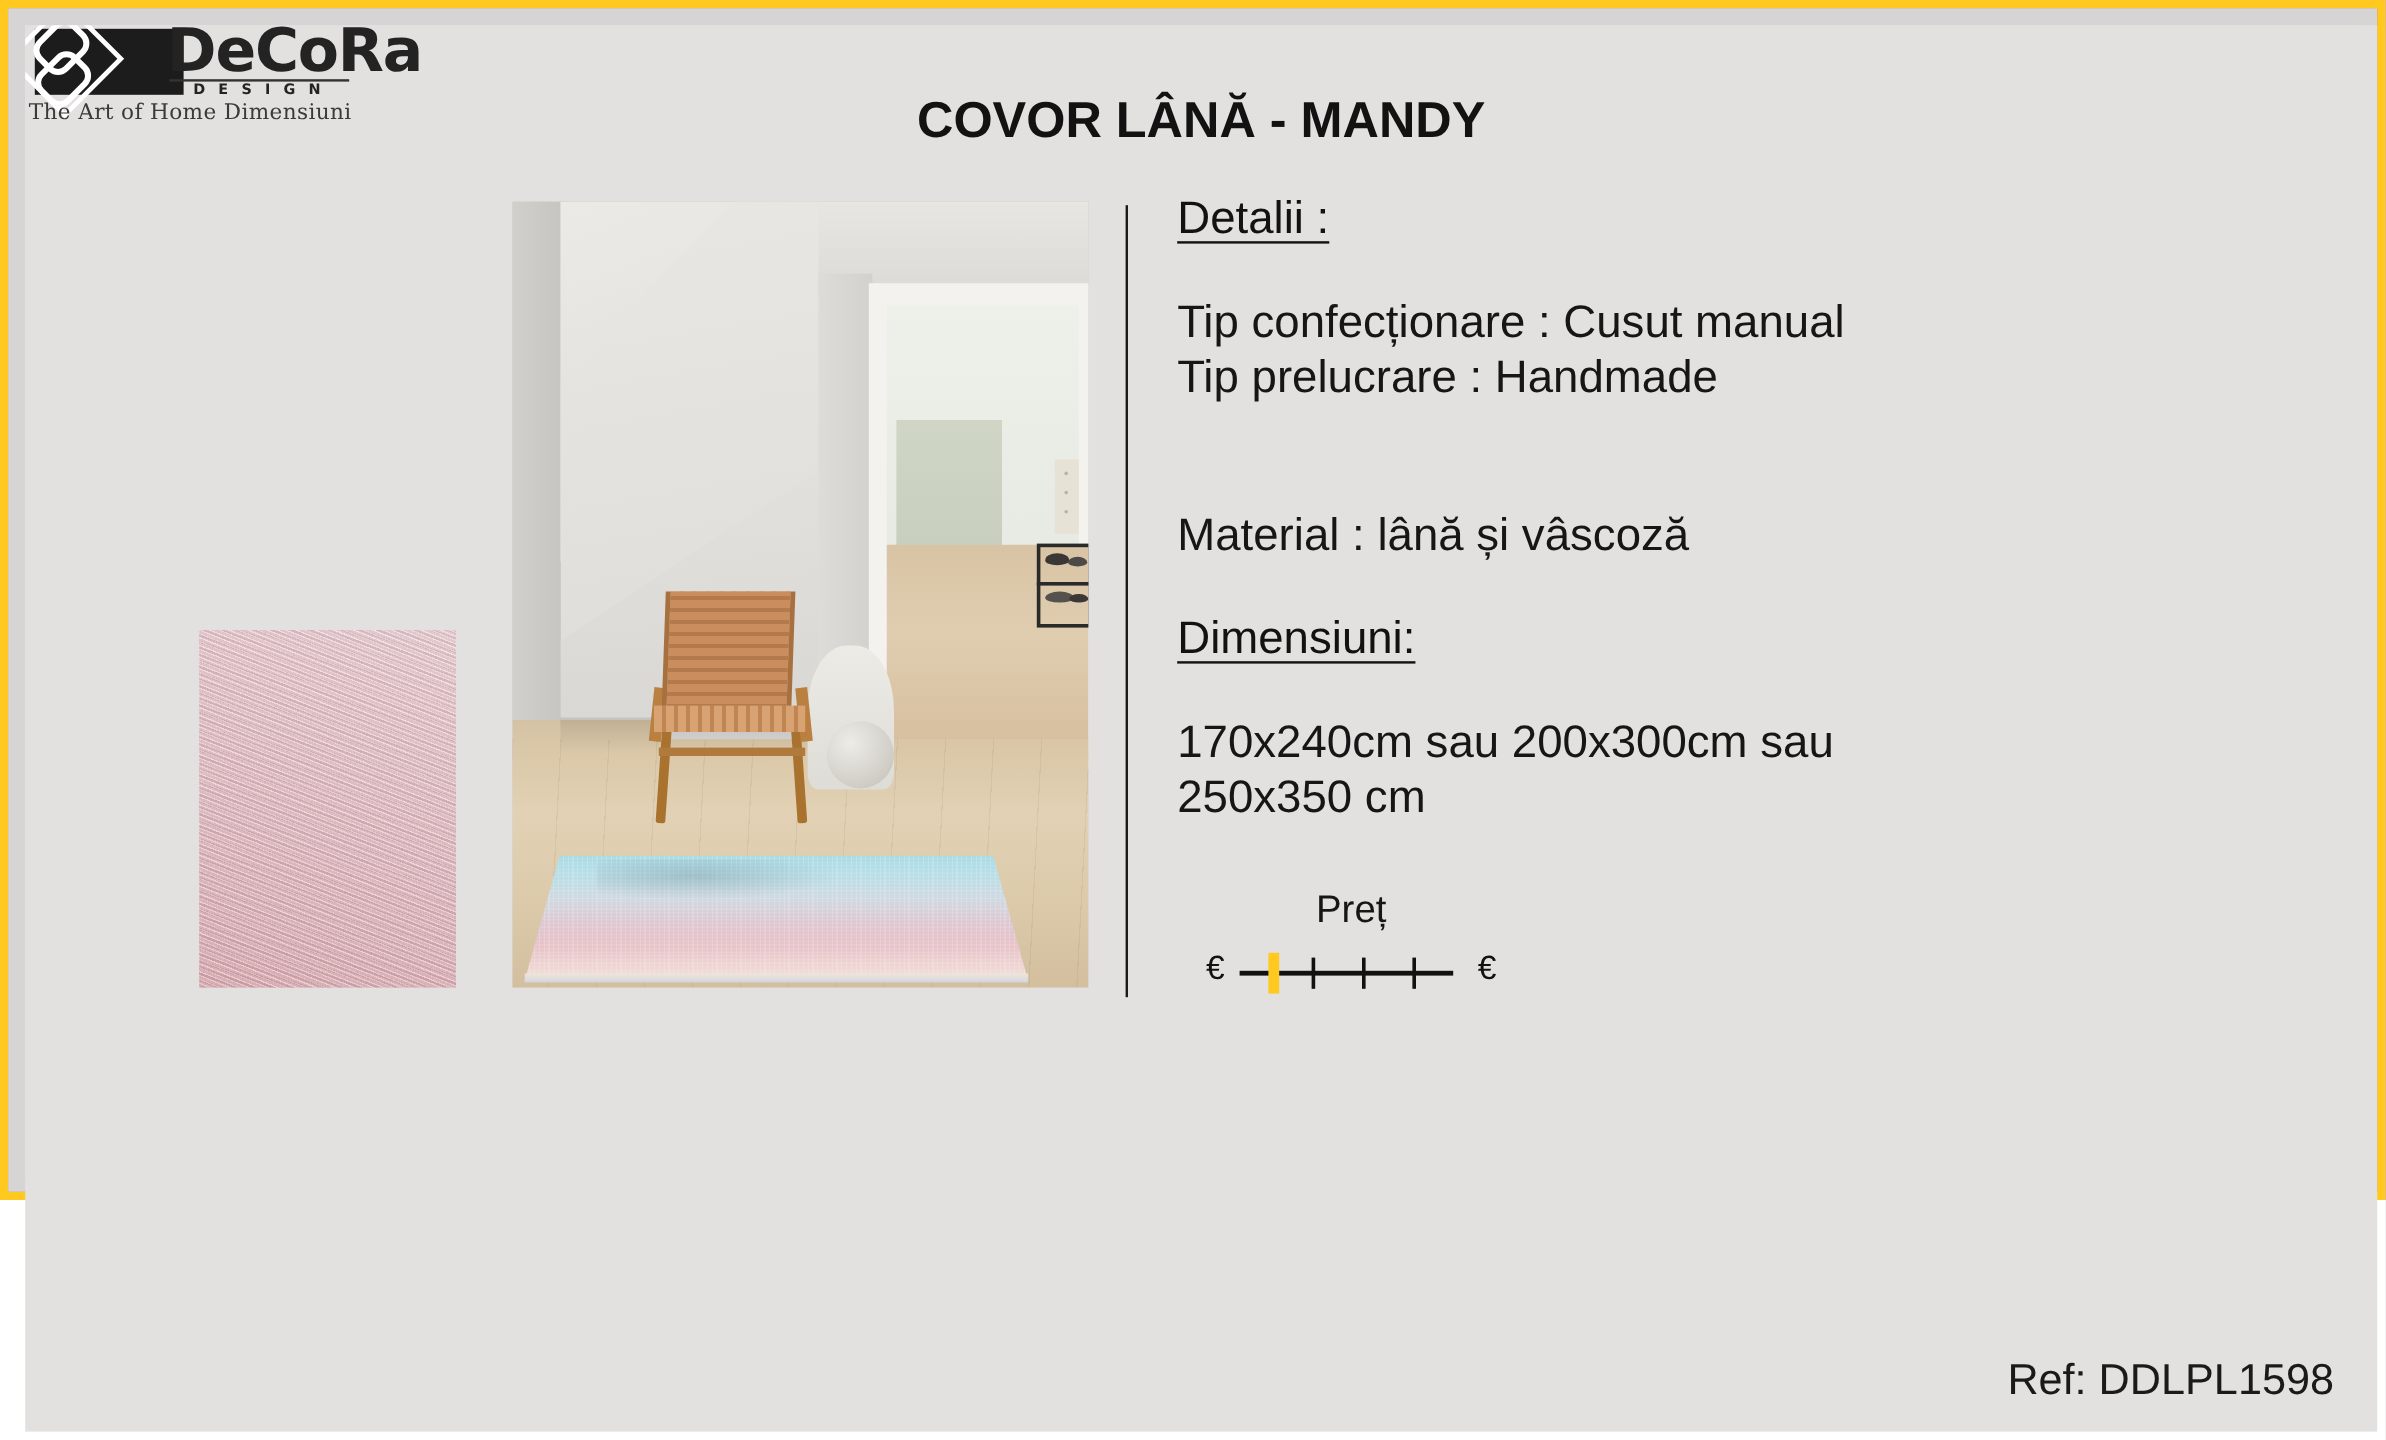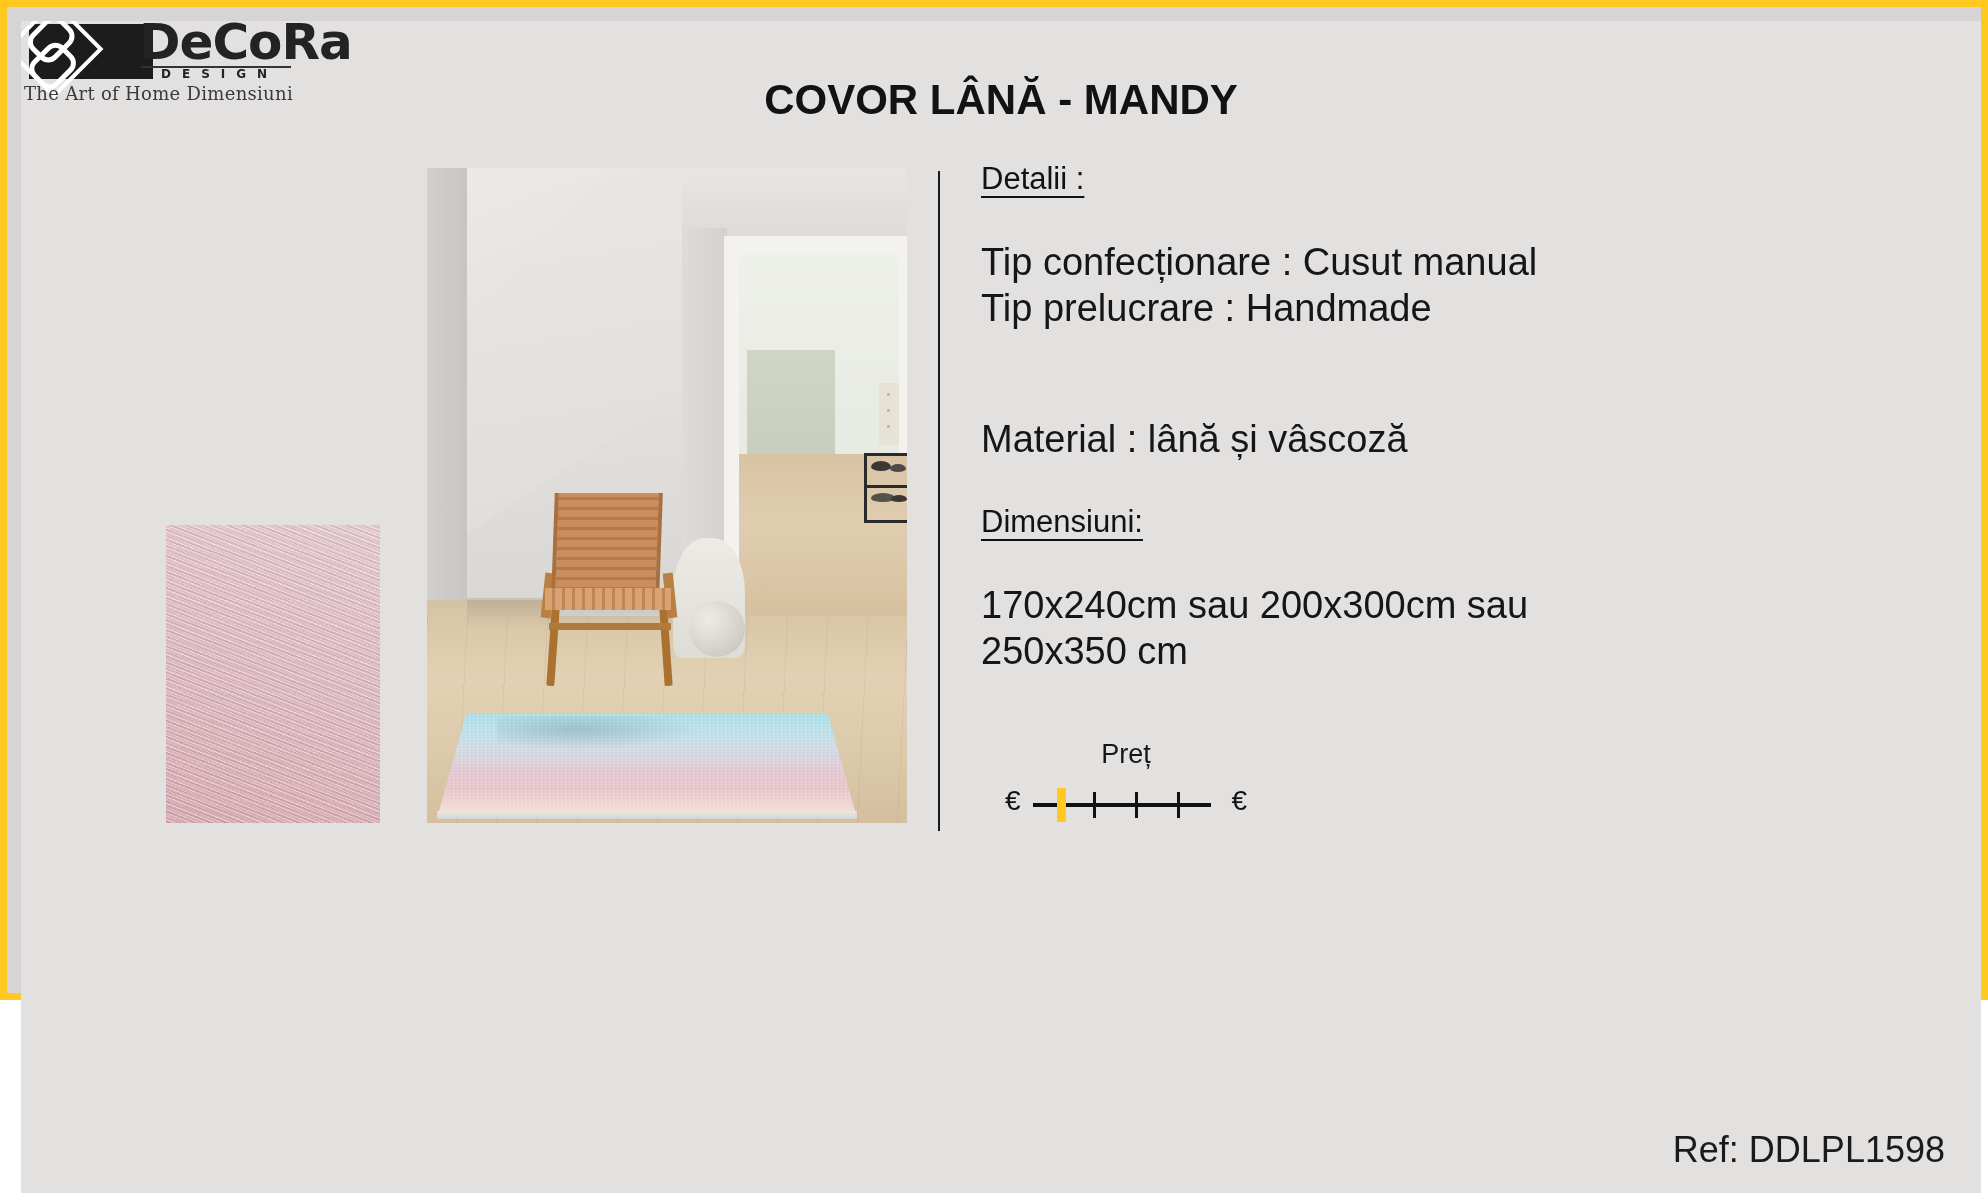--- a/index.html
+++ b/index.html
@@ -320,21 +320,21 @@
 
   
   #details {
     position: absolute;
     left: 960px;
     top: 140px;
     width: 950px;
     color: #161616;
   }
   .sec-head {
-    font-size: 31px;
+    font-size: 38px;
     font-weight: 400;
     text-decoration: underline;
     text-underline-offset: 7px;
     text-decoration-thickness: 2px;
     color: #121212;
     white-space: nowrap;
   }
   .sec-body {
     font-size: 38px;
     font-weight: 400;
@@ -345,21 +345,21 @@
 
   
   #price-block {
     position: absolute;
     left: 960px;
     top: 718px;
     width: 290px;
     text-align: center;
   }
   #price-label {
-    font-size: 27px;
+    font-size: 32px;
     color: #161616;
     margin-bottom: 14px;
   }
   #price-scale {
     position: relative;
     width: 242px;
     height: 40px;
     margin: 0 auto;
   }
   #price-axis {

